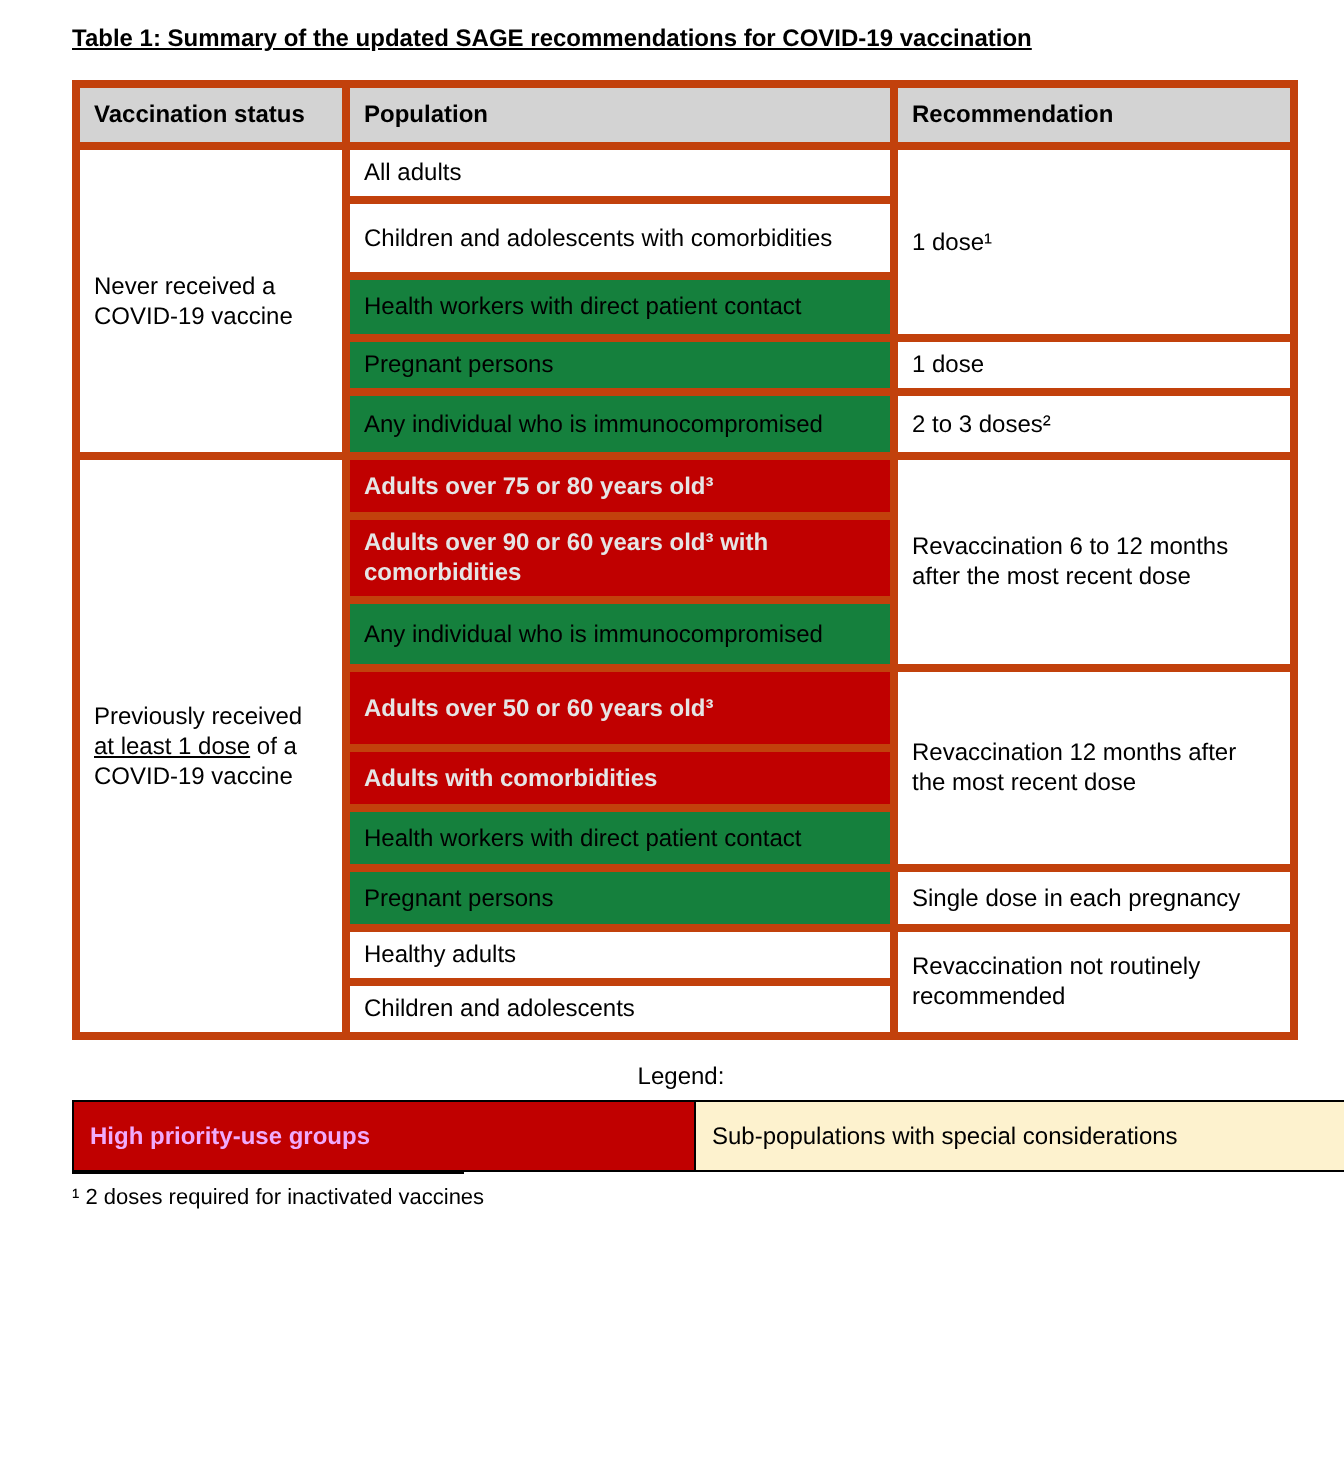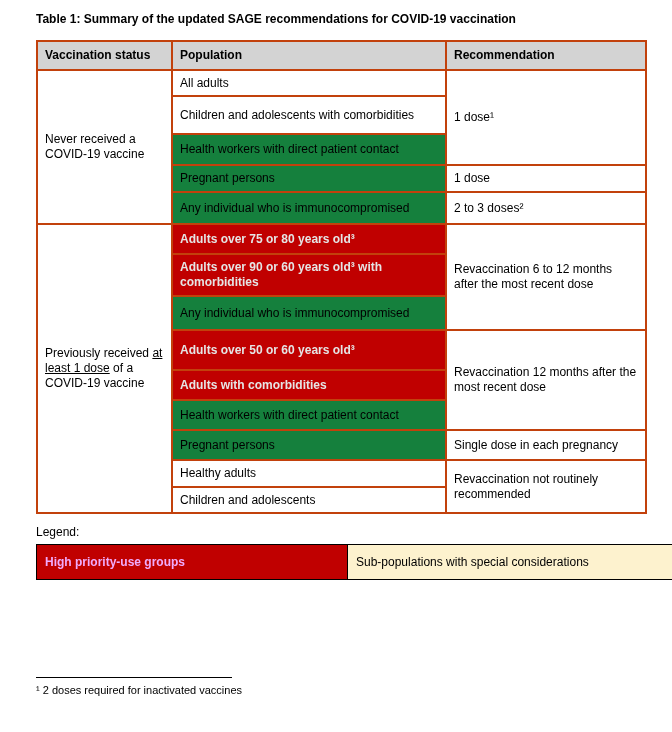--- a/index.html
+++ b/index.html
@@ -6,62 +6,63 @@
   body {
     width: 672px; height: 732px;
     font-family: "Liberation Sans", sans-serif;
     color: #000; overflow: hidden;
   }
   .page { padding: 12px 27px 0 36px; width: 609px; }
 
   .doc-title {
     font-size: 12px; font-weight: bold; line-height: 14px;
     margin: 0 0 14px 0;
+    text-decoration: underline;
   }
 
   table.main {
     border-collapse: collapse;
     width: 609px;
     border: 2px solid #000;
     font-size: 12px;
     table-layout: fixed;
   }
   table.main th, table.main td {
-    border: 2px solid #c2410c;
+    border: 4px solid #c2410c;
     padding: 4px 8px 4px 7px;
     text-align: left;
     vertical-align: middle;
     line-height: 15px;
     word-wrap: break-word;
   }
   table.main thead th {
     background: #d3d3d3;
     font-weight: bold;
     height: 19px;
   }
   td.cell-cream { background: #15803d; }
   td.cell-red   { background: #c00000; color: #e5e5e5; font-weight: bold; }
   tr.section-start td { border-top: 2px solid #000; }
   .u { text-decoration: underline; }
 
-  .legend-label { font-size: 12px; margin: 11px 0 5px 0; }
+  .legend-label { font-size: 12px; margin: 11px 0 5px 0; text-align: center; }
   table.legend {
     border-collapse: collapse; width: 609px; font-size: 12px;
     table-layout: fixed;
   }
   table.legend td {
     border: 1px solid #000;
     height: 30px;
     padding: 2px 8px;
     vertical-align: middle;
   }
   td.legend-red  { background: #c00000; color: #f0abfc; font-weight: bold; width: 294px; }
   td.legend-cream{ background: #fdf2ce; width: 315px; }
 
-  .footnotes { margin-top: 97px; }
+  .footnotes { }
   .fn-divider { width: 196px; border-top: 1px solid #000; height: 0; margin-bottom: 5px; }
   .fn-line { font-size: 11px; line-height: 15px; }
 </style>
 </head>
 <body>
 
 <div class="page">
 
   <div class="doc-title">Table 1: Summary of the updated SAGE recommendations for COVID-19 vaccination</div>
 

